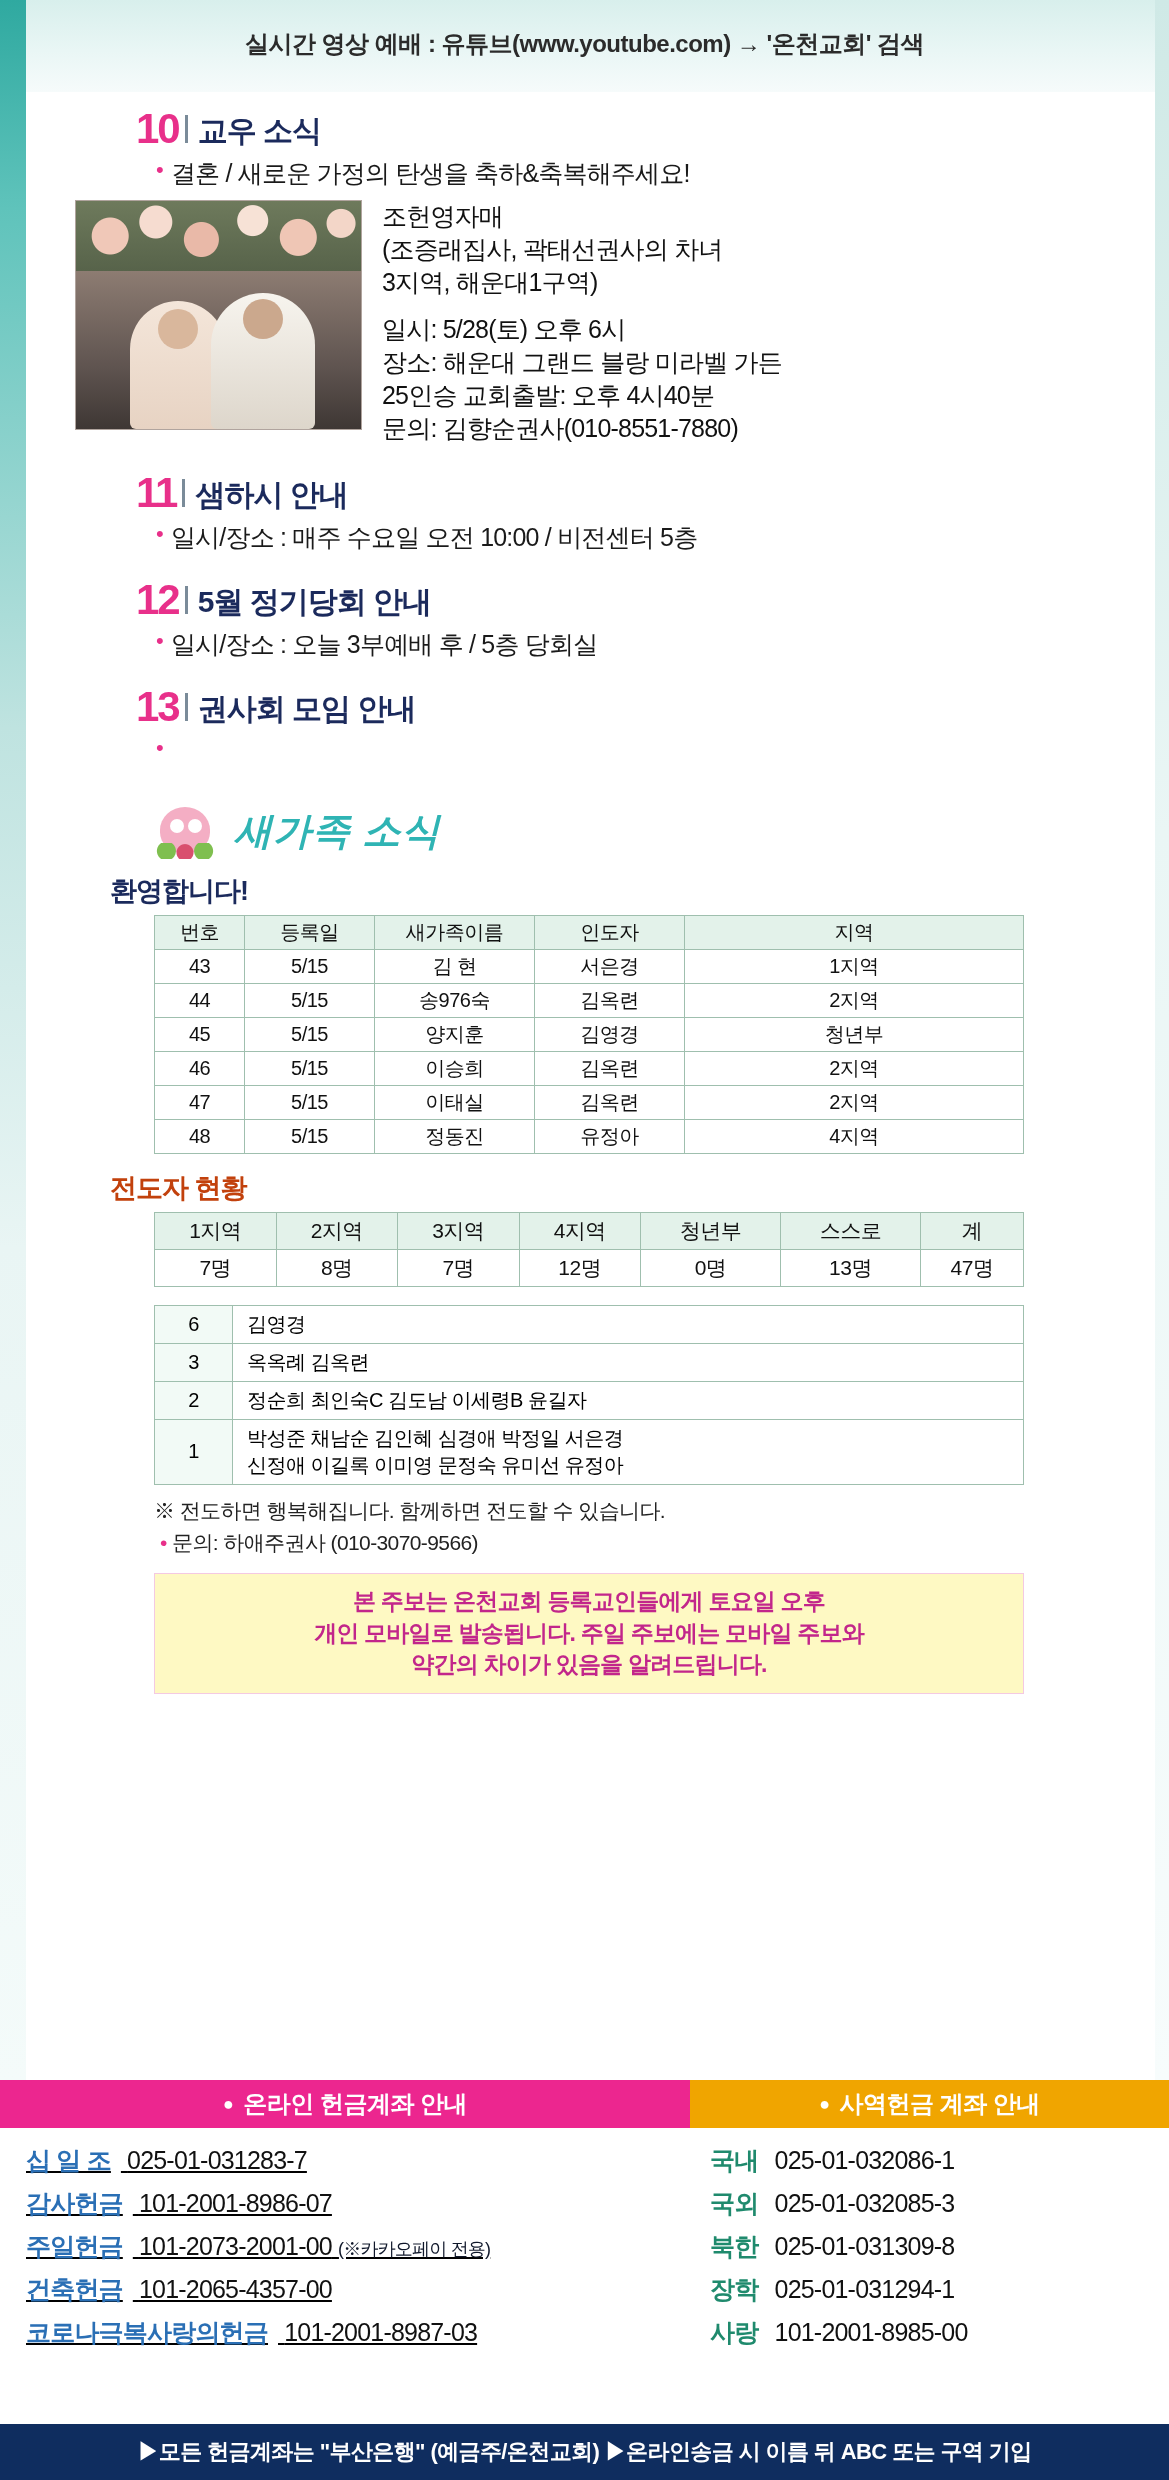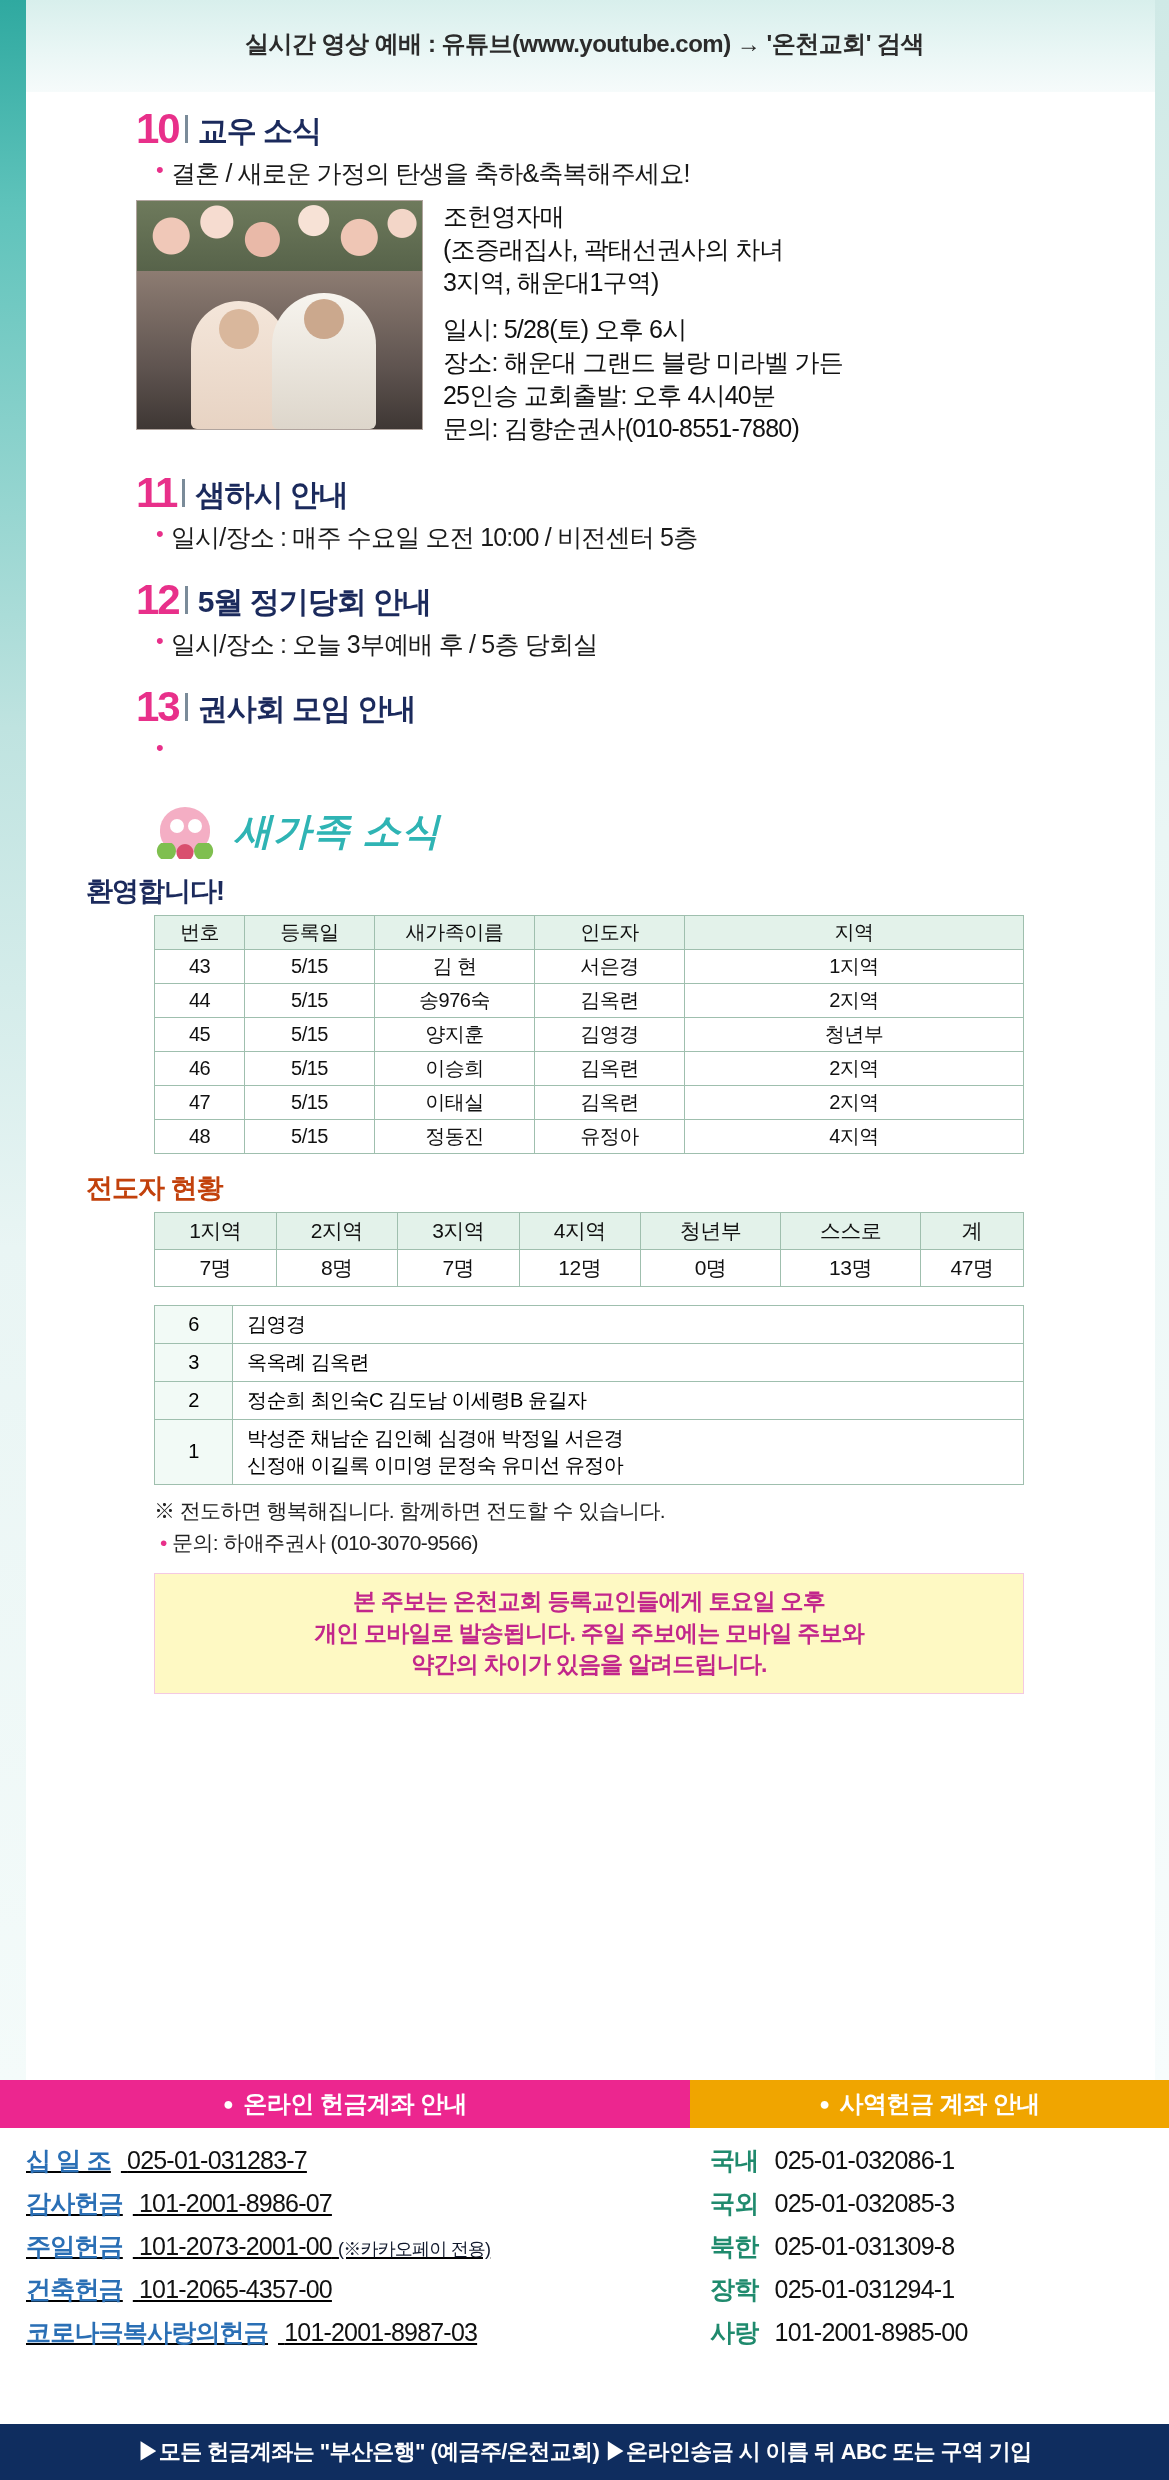--- a/index.html
+++ b/index.html
@@ -50,21 +50,21 @@
     font-size:30px; font-weight:bold; color:#1b2a5c; letter-spacing:-1px;
     line-height:1; padding-bottom:3px;
   }
   .bullet-row {
     display:flex; padding-left:130px; margin-top:8px;
     font-size:25px; color:#1a1a1a; letter-spacing:-0.8px;
   }
   .bullet-dot { color:#e8308a; font-size:22px; margin-right:8px; line-height:1.2; }
 
   
-  .wed-block { display:flex; padding-left:110px; margin-top:10px; }
+  .wed-block { display:flex; padding-left:49px; margin-top:10px; }
   .wed-photo {
     width:287px; height:230px; flex:0 0 287px;
     background:linear-gradient(160deg,#caa89a 0%, #b99287 35%, #6d5b57 100%);
     position:relative; overflow:hidden;
     border:1px solid #b0a49e;
   }
   .wp-flowers {
     position:absolute; left:0; top:0; width:100%; height:70px;
     background:
       radial-gradient(circle at 12% 50%, #f0c8b8 0 18px, transparent 19px),
@@ -121,21 +121,21 @@
     background:radial-gradient(circle at 20% 50%, #7fbf4f 0 9px, transparent 10px),
                radial-gradient(circle at 50% 60%, #d94f6e 0 8px, transparent 9px),
                radial-gradient(circle at 80% 50%, #7fbf4f 0 9px, transparent 10px);
   }
   .nf-title {
     font-size:38px; font-weight:bold; color:#2fb4b4; letter-spacing:1px;
     font-style:italic;
   }
 
   .sub-head {
-    padding-left:60px; margin-top:14px;
+    padding-left:84px; margin-top:14px;
     font-size:27px; font-weight:bold; color:#1b2a5c; letter-spacing:-1px;
   }
   .sub-head.green { color:#c2410c; }
 
   table.tbl {
     border-collapse:collapse; margin:6px 0 0 128px; width:870px;
     font-size:20px; color:#111;
   }
   table.tbl th, table.tbl td {
     border:1px solid #9fbfae; padding:3px 4px; text-align:center;

